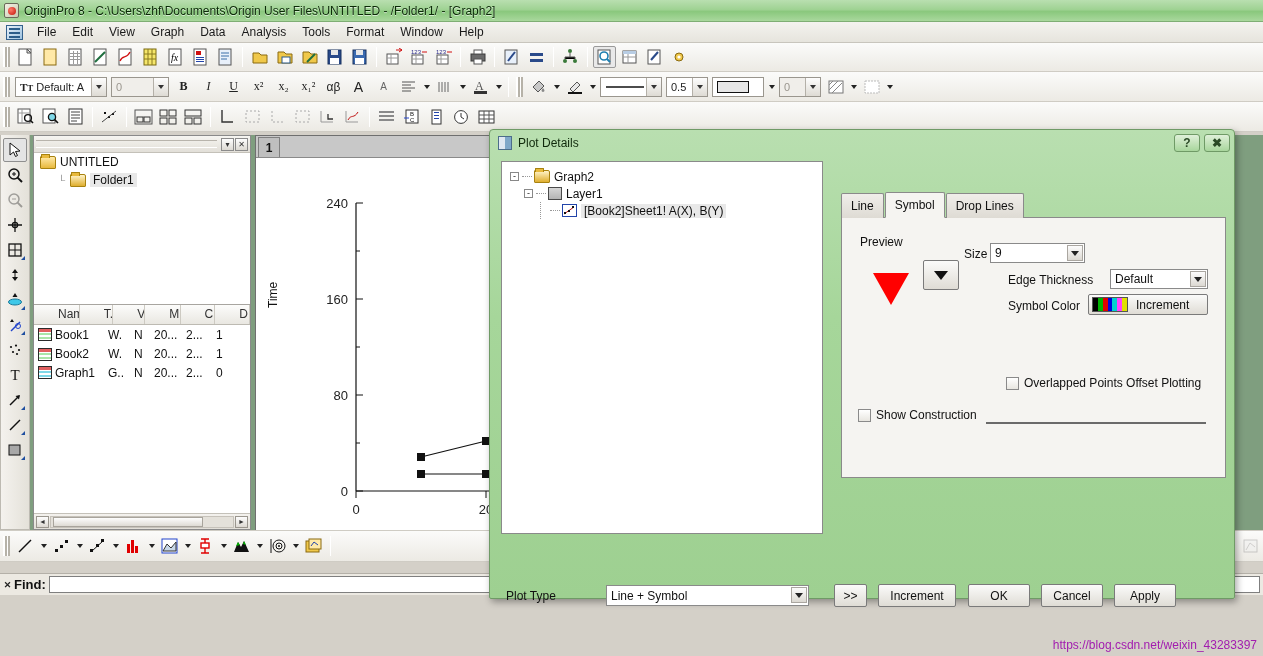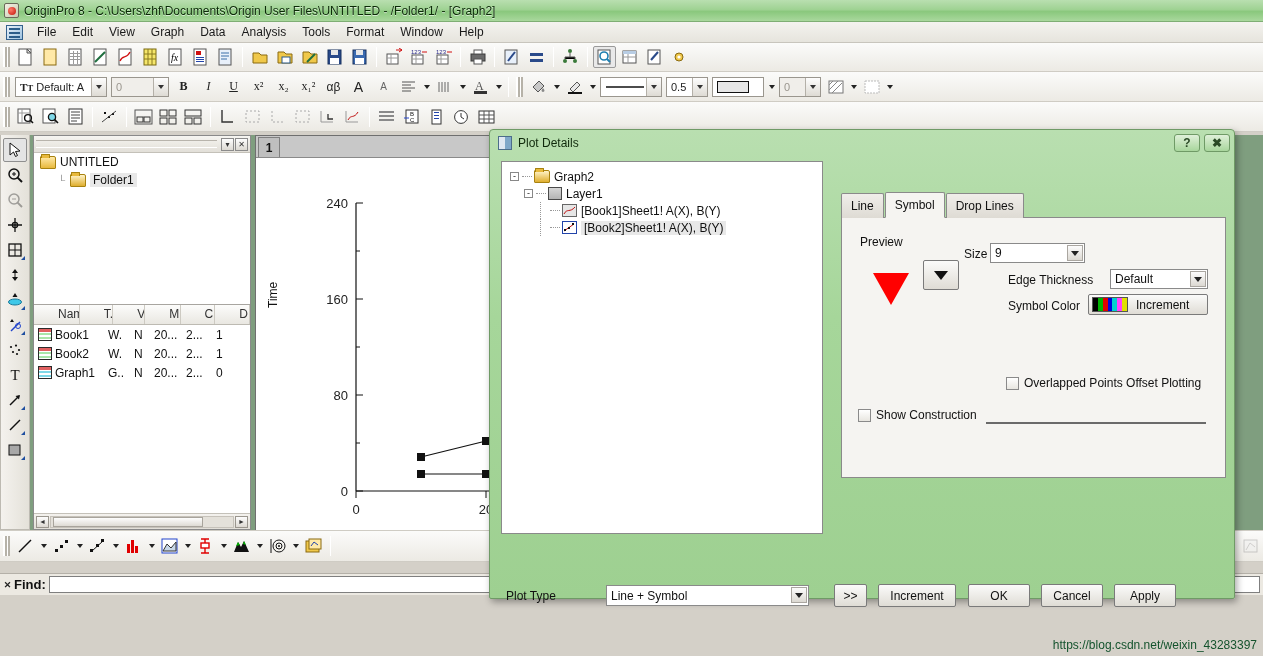--- a/index.html
+++ b/index.html
@@ -194,21 +194,21 @@
   .fp-sidebtn { width:11px; height:12px; border:1px solid #9a968e;
     background:linear-gradient(to bottom,#fdfdfd,#ddd9d2);
     display:flex;align-items:center;justify-content:center;font-size:7px;color:#222;margin:0 1px; }
   .fp-grip { width:7px; height:52px; margin-left:3px; margin-top:2px;
     background:linear-gradient(to right,#fff 0 1px,#b6b2a8 1px 3px,#fff 3px 4px,#b6b2a8 4px 6px); }
   .fp-table { flex:1; margin-left:4px; background:#fff; border:1px solid #a8a5a0; border-bottom:none; }
   .fp-thead { display:flex; height:20px; background:linear-gradient(to bottom,#fcfcfb,#eae8e2);
     border-bottom:1px solid #c4c1b9; font-size:12px; color:#333; }
   .fp-thead div { padding:2px 8px; border-right:1px solid #cdcac2; }
 
-  .watermark { position:absolute; right:6px; bottom:4px; font-size:12px; color:#14532d; }
+  .watermark { position:absolute; right:6px; bottom:4px; font-size:12px; color:#a21caf; }
 
   
   .dialog {
     position:absolute; left:489px; top:129px; width:746px; height:470px;
     background: linear-gradient(to bottom,#b9dfb0 0%,#a6d69a 40%,#9ed091 100%);
     border:1px solid #6f9a66; border-radius:4px 4px 2px 2px;
     box-shadow: 2px 3px 7px rgba(0,0,0,.35);
   }
   .dlg-title { height:26px; display:flex; align-items:center; padding-left:8px; }
   .dlg-ic { width:14px;height:14px;margin-right:6px;border:1px solid #4c6d8a;
@@ -853,21 +853,21 @@
               <span class="bk-ic"></span>
               <span>Book1</span>
             </div>
           <div style="width:26px">W.</div>
           <div style="width:20px">N</div>
           <div style="width:32px">20...</div>
           <div style="width:30px">2...</div>
           <div style="width:30px">1</div>
         </div>
         <div class="pl-row">
-          <div style="width:70px;display:flex;align-items:center">
+          <div style="width:70px;display:flex;align-items:flex-end">
               <span class="bk-ic"></span>
               <span>Book2</span>
             </div>
           <div style="width:26px">W.</div>
           <div style="width:20px">N</div>
           <div style="width:32px">20...</div>
           <div style="width:30px">2...</div>
           <div style="width:30px">1</div>
         </div>
         <div class="pl-row">
@@ -1054,30 +1054,20 @@
           </div>
           <div class="dtnode" style="padding-left:14px">
             <span class="exp-box">-</span>
             <span class="dotted"></span>
             <span class="layer-ic"></span>
             <span>Layer1</span>
           </div>
           <div class="dtnode" style="padding-left:30px">
             <span class="vdot"></span>
             <span class="dotted"></span>
-            <span class="plot-ic">
-              <svg width="13" height="11">
-                  <path d="M1 9 C4 3, 7 8, 12 2" stroke="#c01010" fill="none"></path>
-                </svg>
-            </span>
-            <span>[Book1]Sheet1! A(X), B(Y)</span>
-          </div>
-          <div class="dtnode" style="padding-left:30px">
-            <span class="vdot"></span>
-            <span class="dotted"></span>
             <span class="plot-ic b2">
               <svg width="13" height="11">
                   <path d="M1 9 L11 2" stroke="#c01010"></path>
                   <g fill="#111">
                     <rect x="1" y="7" width="2" height="2"></rect>
                     <rect x="5" y="5" width="2" height="2"></rect>
                     <rect x="9" y="1" width="2" height="2"></rect>
                   </g>
                 </svg>
             </span>

